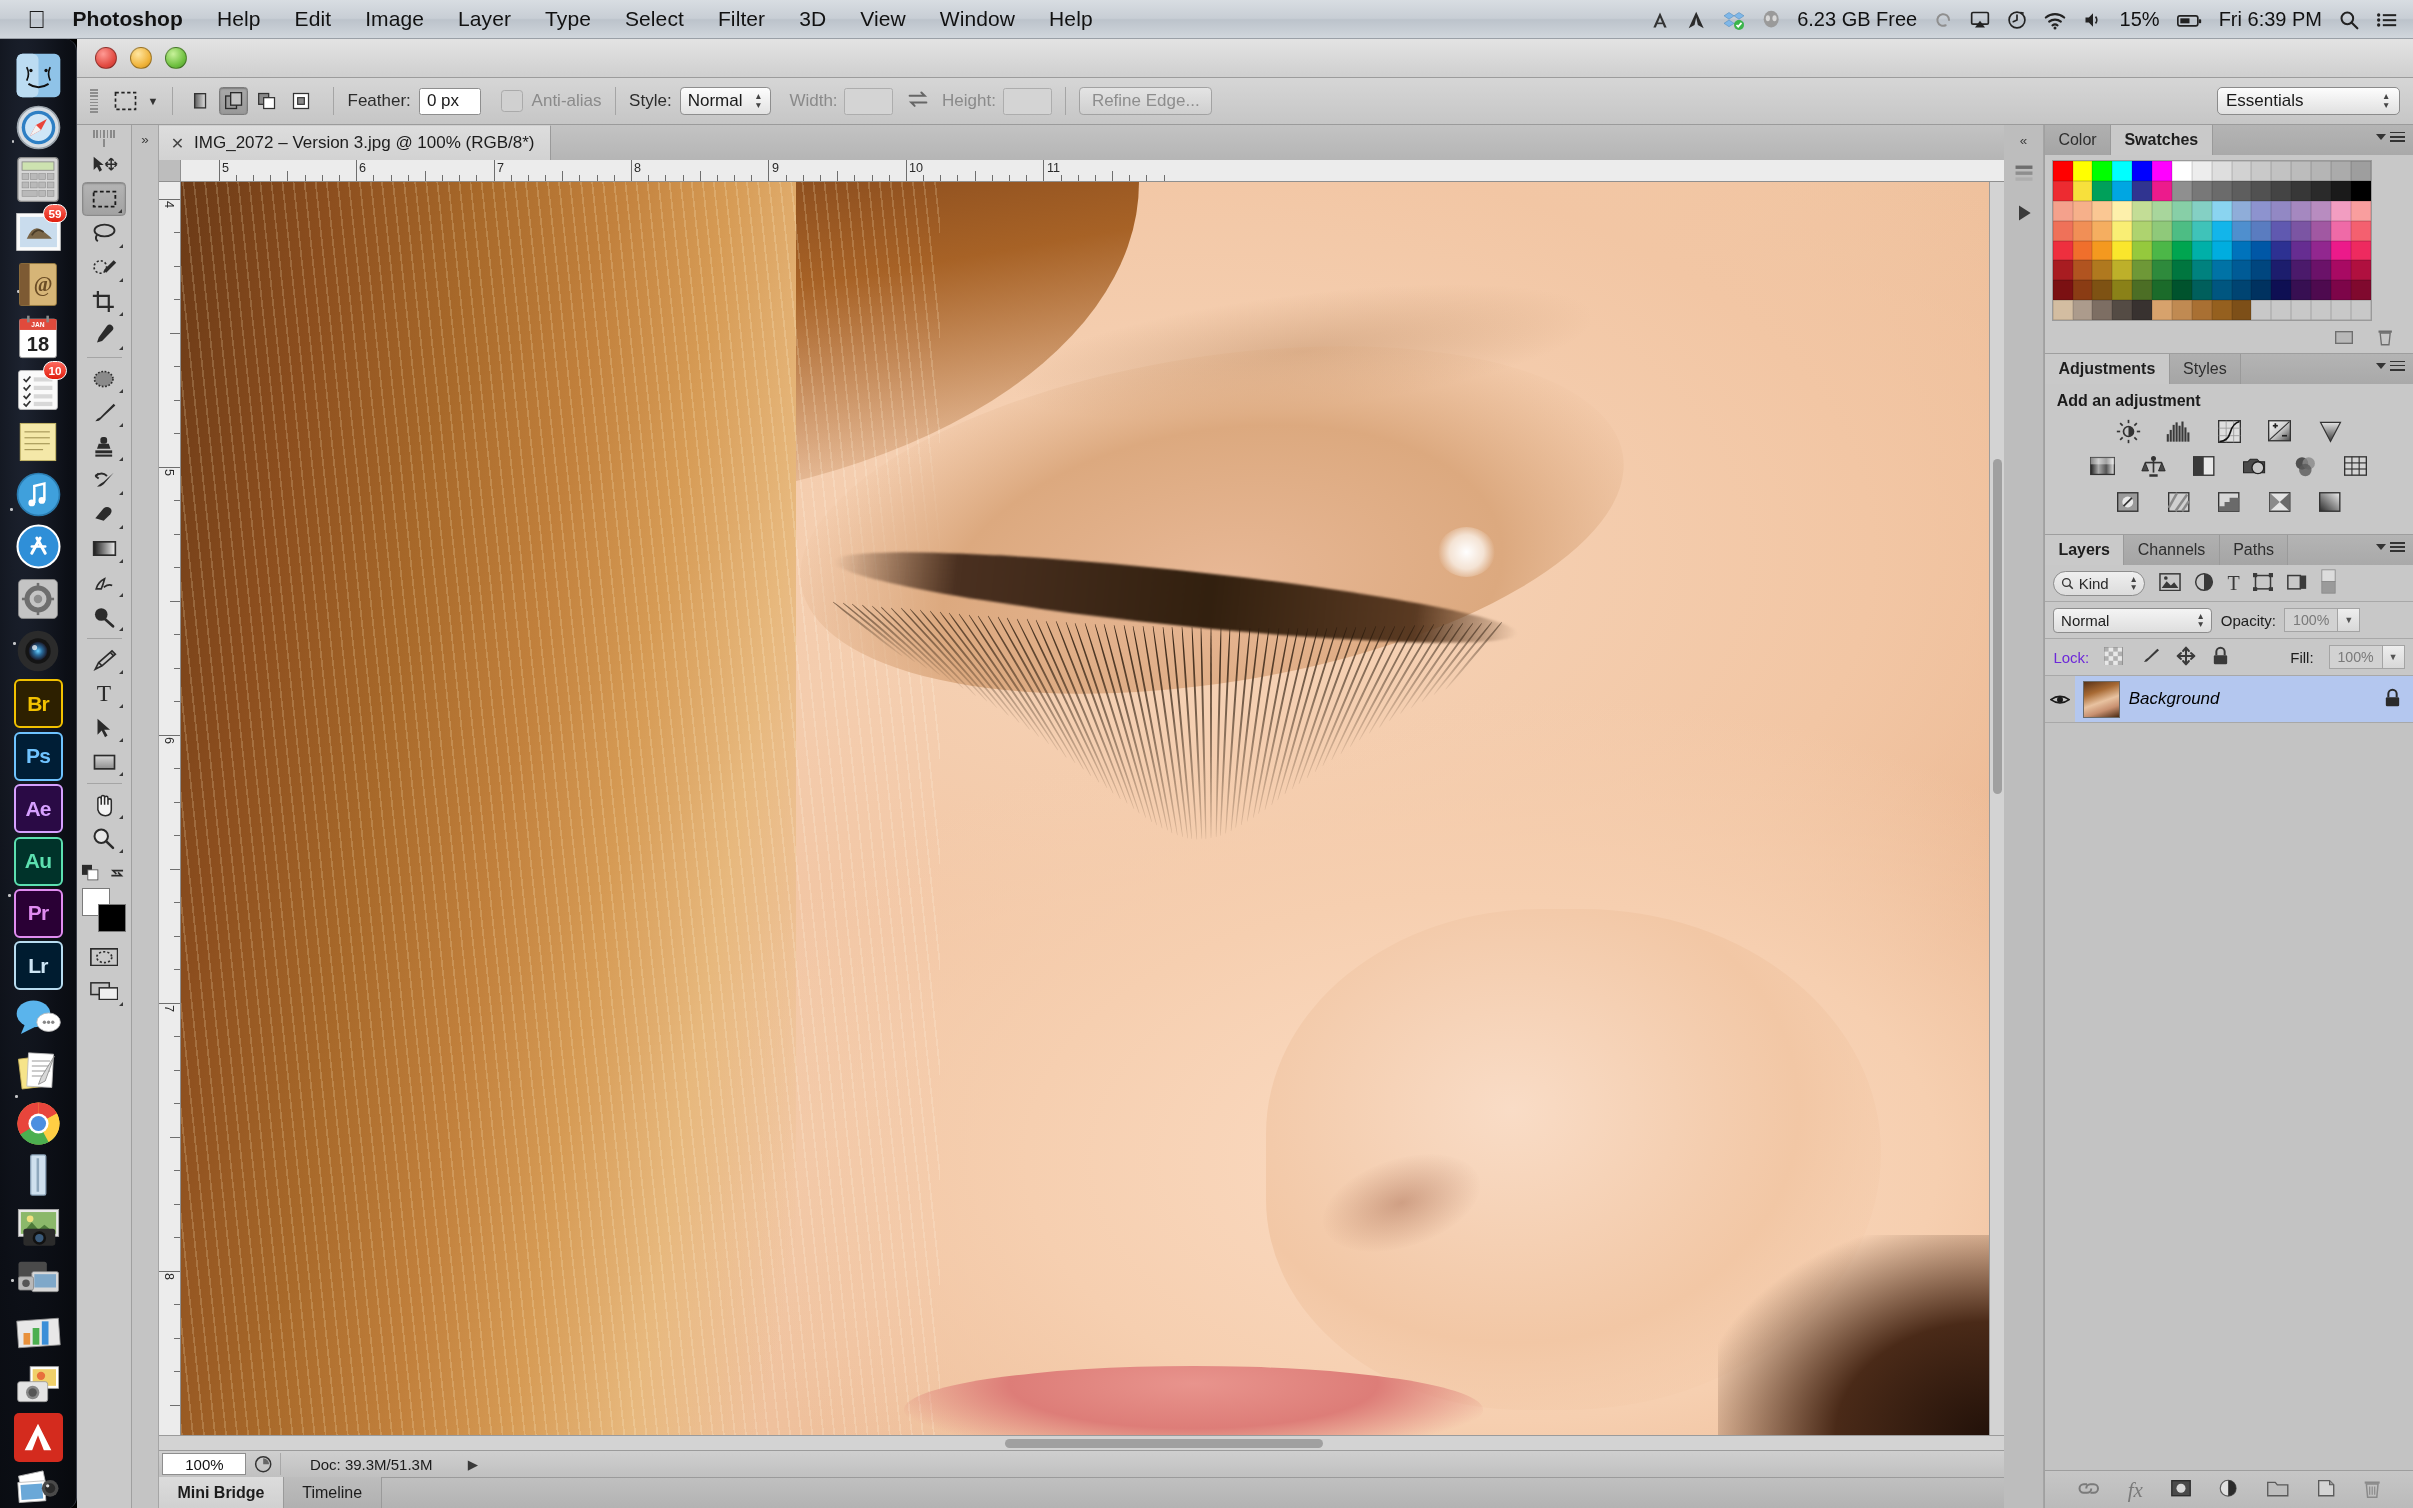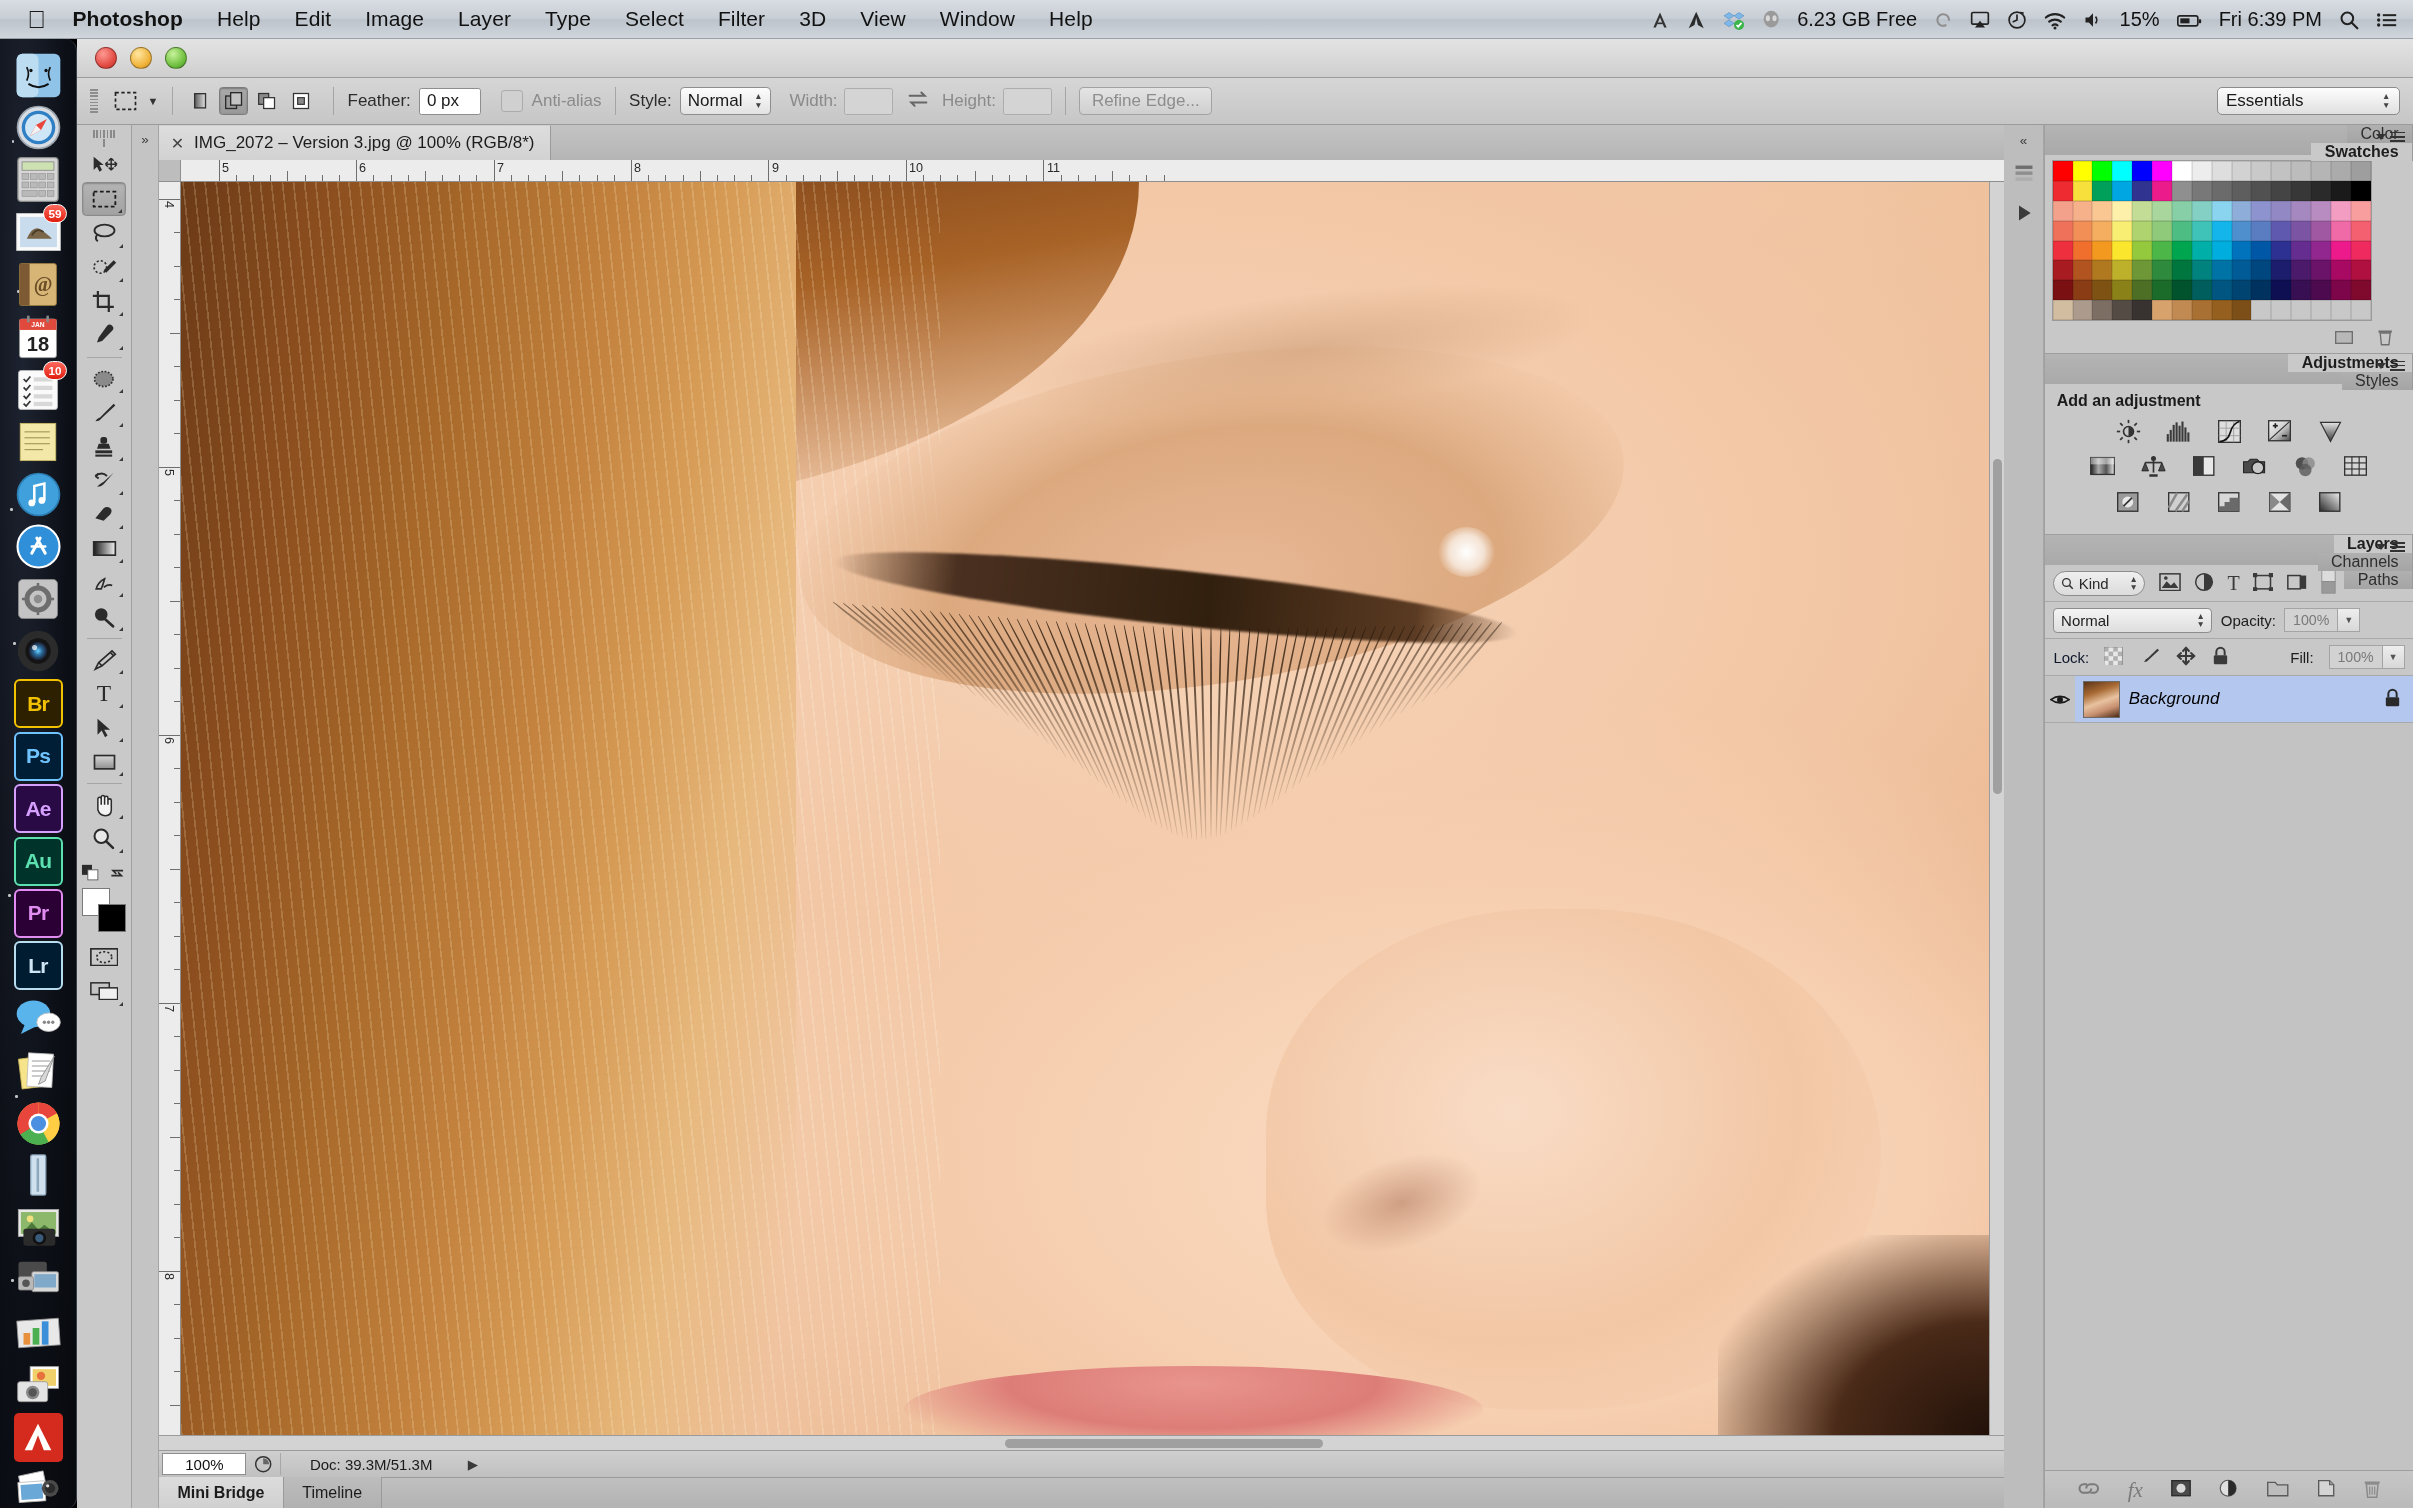--- a/index.html
+++ b/index.html
@@ -207,21 +207,21 @@
     display:flex; align-items:flex-end; }
   .btab { height:32px; padding:0 18.4px; display:flex; align-items:center; font-size:16px; color:#1c1c1c;
     border-right:0.8px solid #9a9a9a; }
   .btab.active { background:linear-gradient(to bottom,#dcdcdc,#d0d0d0); font-weight:bold; }
   .btab.inactive { background:linear-gradient(to bottom,#bdbdbd,#b0b0b0); }
 
   
   .right-dock { width:369px; background:#c3c3c3; border-left:0.8px solid #a0a0a0; display:flex; flex-direction:column; }
   .rd-strip { width:40px; background:#bdbdbd; border-right:0.8px solid #a5a5a5; }
   .panel { background:#c8c8c8; border-bottom:0.8px solid #9e9e9e; }
-  .panel-tabs { height:30px; display:flex; align-items:flex-end; background:linear-gradient(to bottom,#b4b4b4,#a9a9a9); position:relative;flex-direction:column; }
+  .panel-tabs { height:30px; display:flex; align-items:flex-end; background:linear-gradient(to bottom,#b4b4b4,#a9a9a9); position:relative; }
   .ptab { height:30px; padding:0 13.4px; display:flex; align-items:center; font-size:16px; color:#1e1e1e;
     border-right:0.8px solid #9a9a9a; }
   .ptab.active { background:#c9c9c9; font-weight:bold; }
   .ptab.inactive { background:linear-gradient(to bottom,#b0b0b0,#a5a5a5); color:#2e2e2e; }
   .panel-menu { position:absolute; right:8.4px; top:6.7px; display:flex; gap:3.4px; align-items:center; }
   .pm-tri { width:0;height:0;border-left:5.9px solid transparent;border-right:5.9px solid transparent;border-top:6.7px solid #333; }
   .pm-lines { display:flex; flex-direction:column; gap:2.5px; }
   .pm-lines i { width:15px; height:1.7px; background:#333; display:block; }
 
   
@@ -1652,21 +1652,21 @@
             <span style="font-size:15px;color:#1c1c1c">Opacity:</span>
             <div style="display:flex">
               <div class="num-box">
                 <span>100%</span>
               </div>
               <div class="num-arrow">▼</div>
             </div>
           </div>
 
           <div class="lay-lock">
-            <span style="font-size:15px;color:#0f172a">Lock:</span>
+            <span style="font-size:15px;color:#6d28d9">Lock:</span>
             <span>
               <svg width="18.4" height="18.4" viewBox="0 0 22 22">
                   <rect width="22" height="22" fill="#e8e8e8"></rect>
                   <g fill="#b0b0b0">
                     <rect x="0" y="0" width="5.5" height="5.5"></rect>
                     <rect x="11" y="0" width="5.5" height="5.5"></rect>
                     <rect x="5.5" y="5.5" width="5.5" height="5.5"></rect>
                     <rect x="16.5" y="5.5" width="5.5" height="5.5"></rect>
                     <rect x="0" y="11" width="5.5" height="5.5"></rect>
                     <rect x="11" y="11" width="5.5" height="5.5"></rect>

